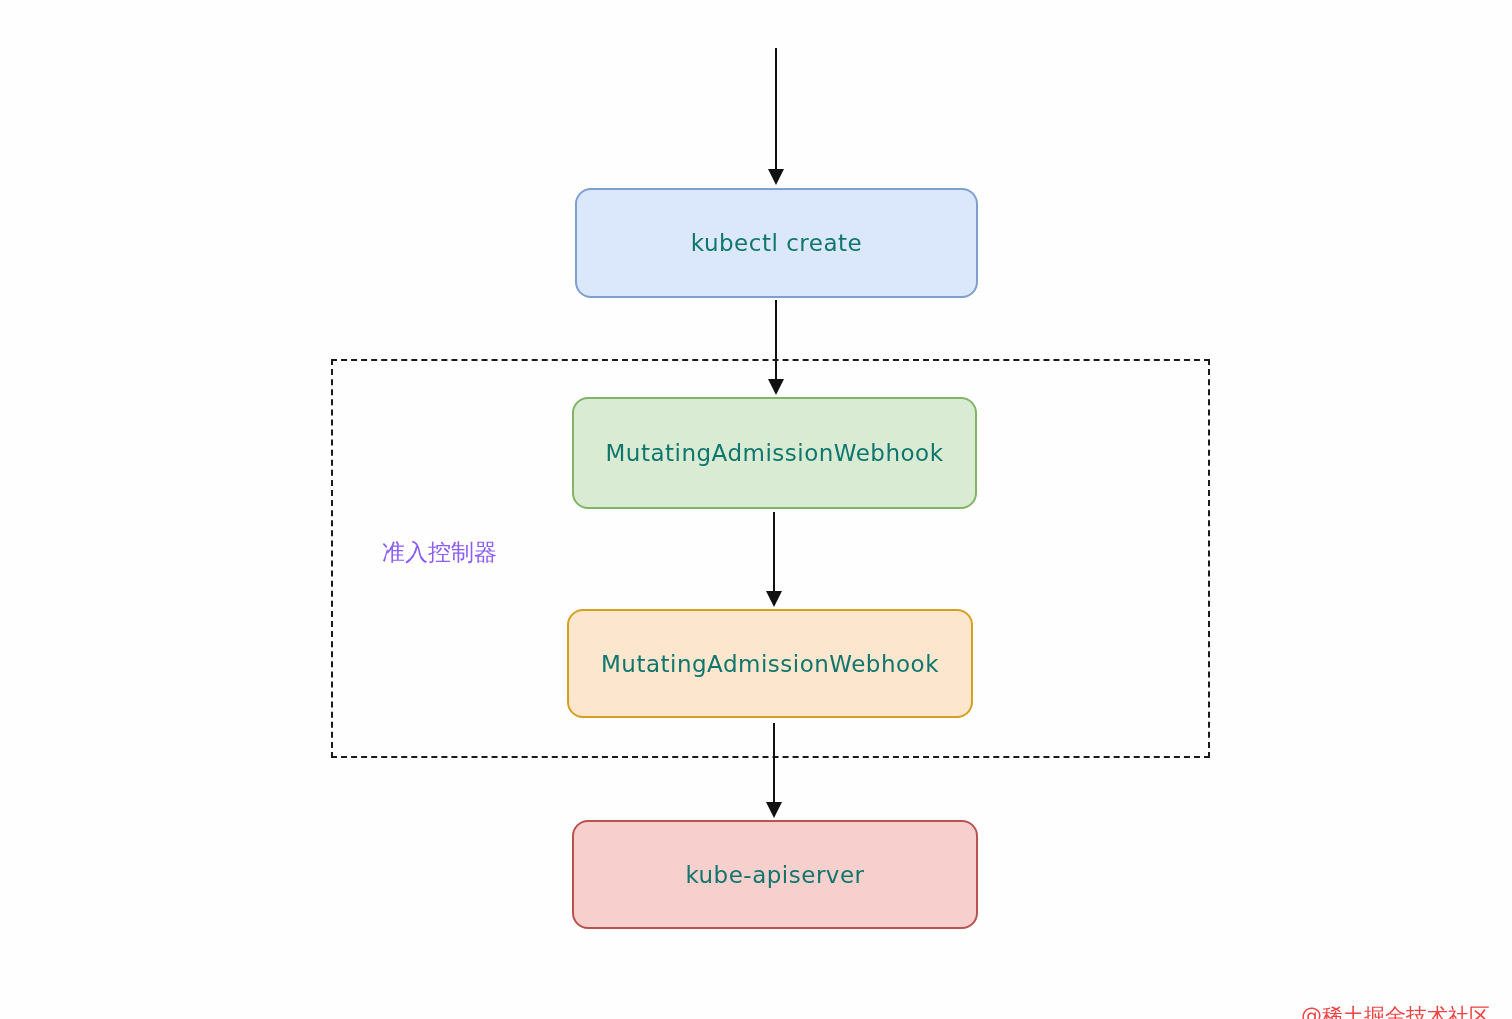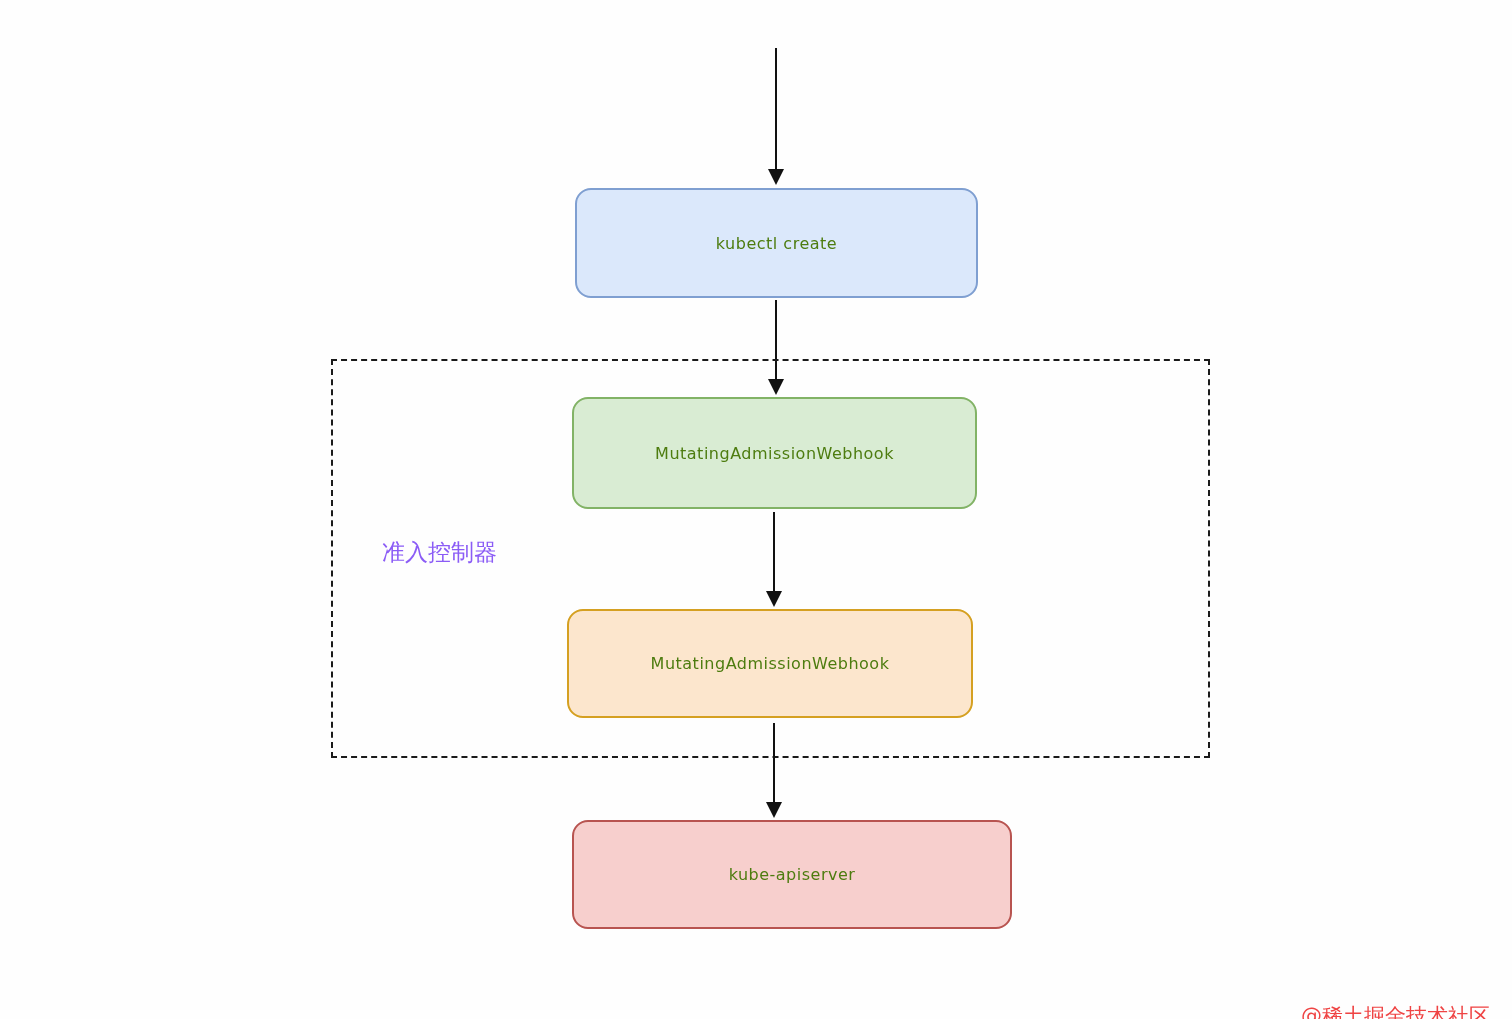--- a/index.html
+++ b/index.html
@@ -24,29 +24,29 @@
   .node {
     position: absolute;
     border: 2px solid #999;
     border-radius: 16px;
     display: flex;
     align-items: center;
     justify-content: center;
     box-sizing: border-box;
   }
   .node .label {
-    font-size: 16px;
-    color: #4d7c0f;
+    font-size: 23px;
+    color: #0f766e;
     letter-spacing: 0.5px;
     white-space: nowrap;
   }
   #node-kubectl  { left: 575px; top: 188px; width: 403px; height: 110px; }
   #node-mutating1{ left: 572px; top: 397px; width: 405px; height: 112px; }
   #node-mutating2{ left: 567px; top: 609px; width: 406px; height: 109px; }
-  #node-apiserver{ left: 572px; top: 820px; width: 440px; height: 109px; }
+  #node-apiserver{ left: 572px; top: 820px; width: 406px; height: 109px; }
 
   
   .group-box {
     position: absolute;
     left: 331px;
     top: 359px;
     width: 879px;
     height: 399px;
     border: 2px dashed #1a1a1a;
     box-sizing: border-box;

